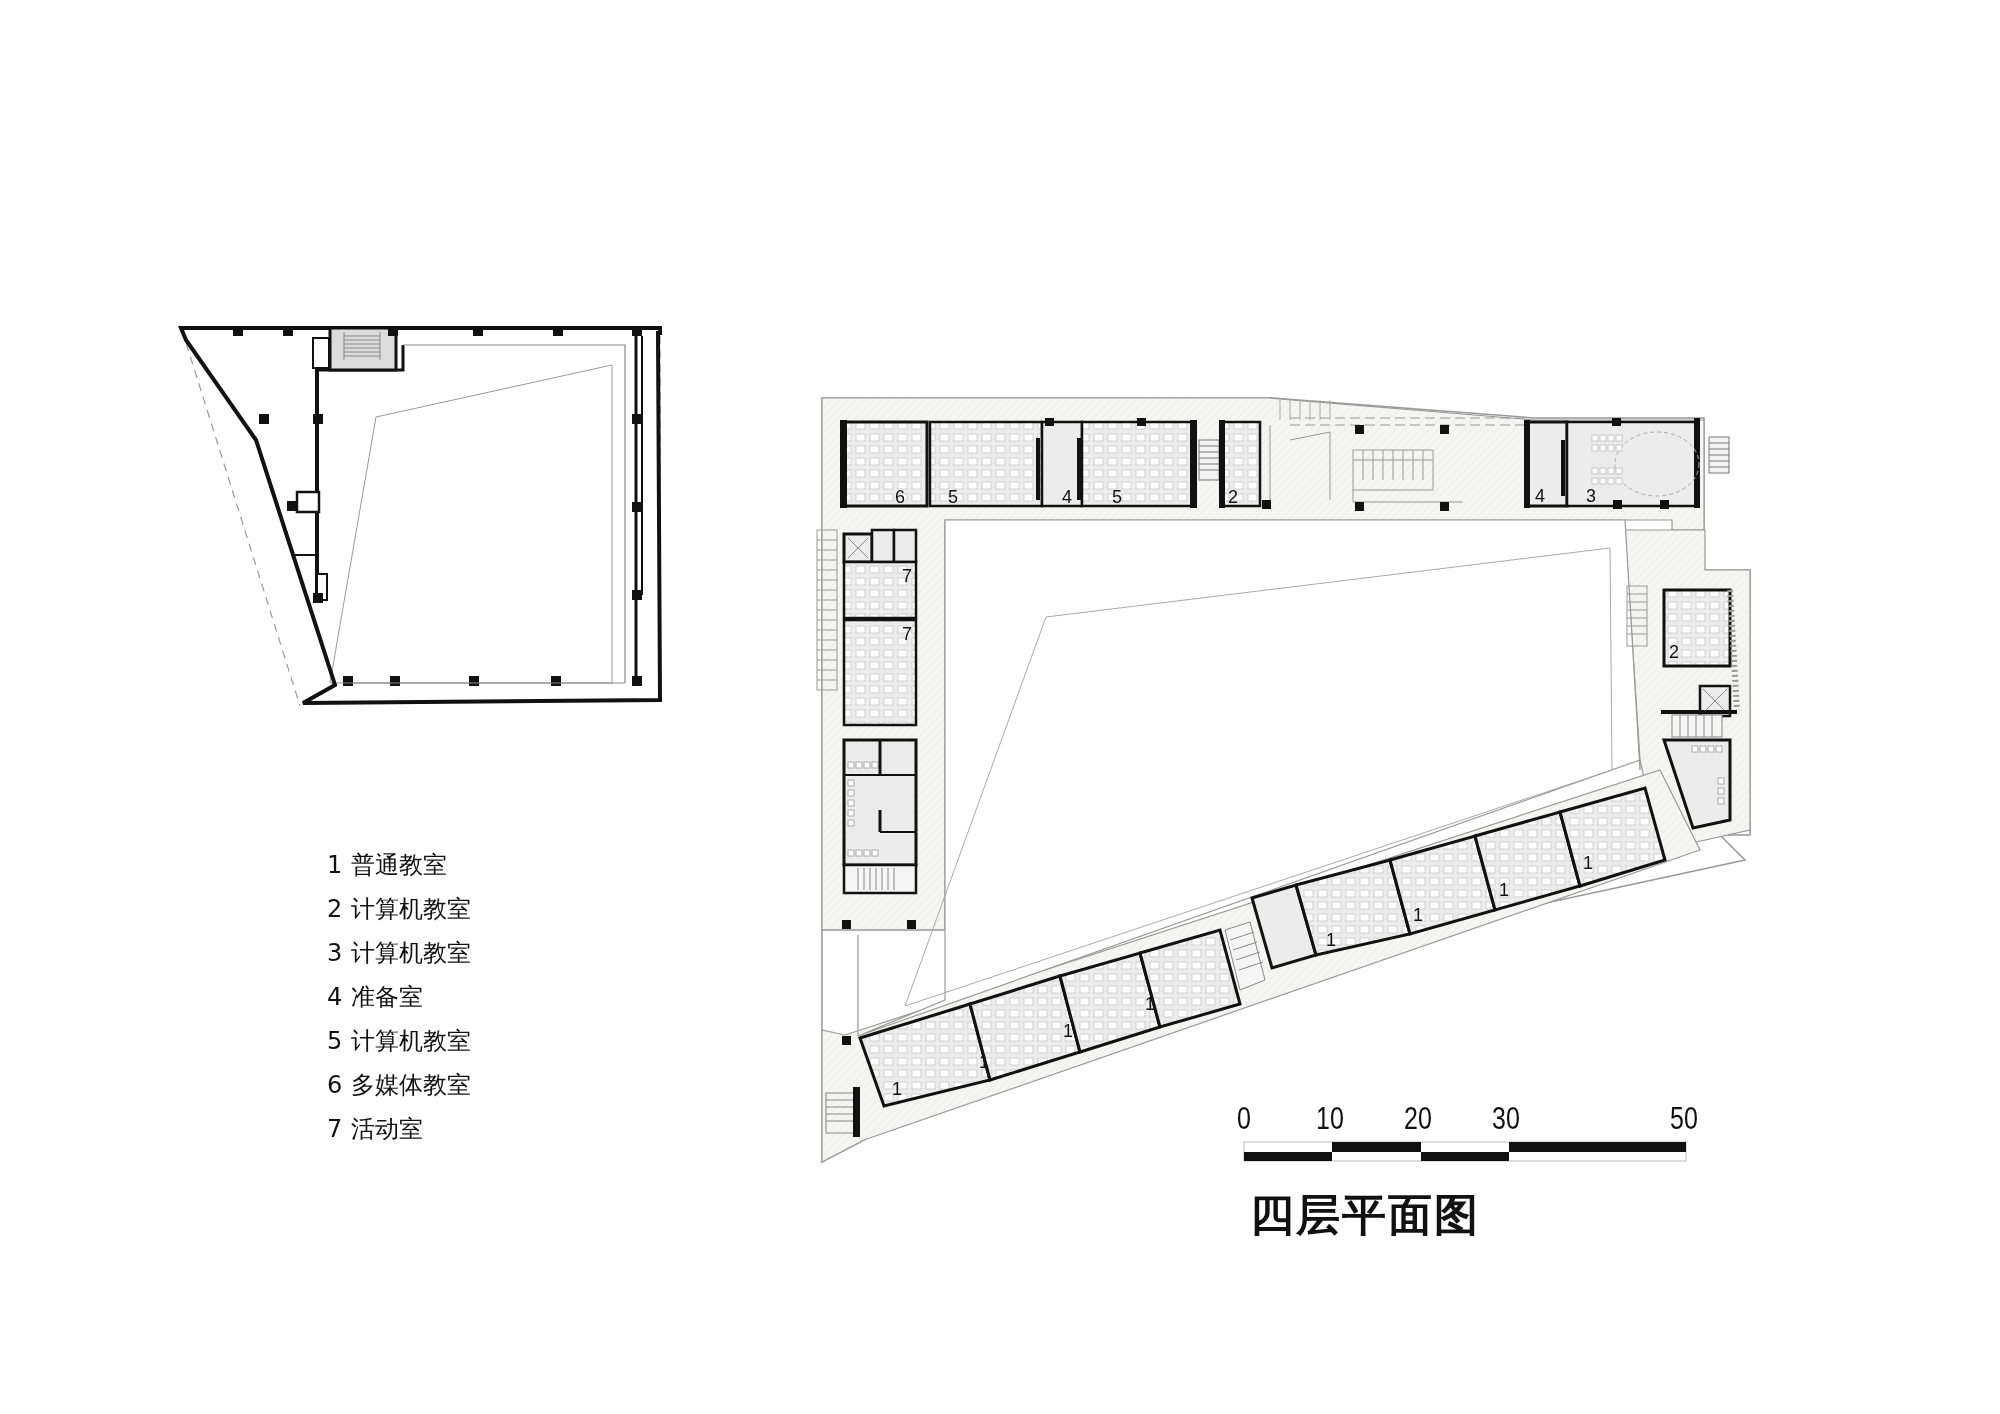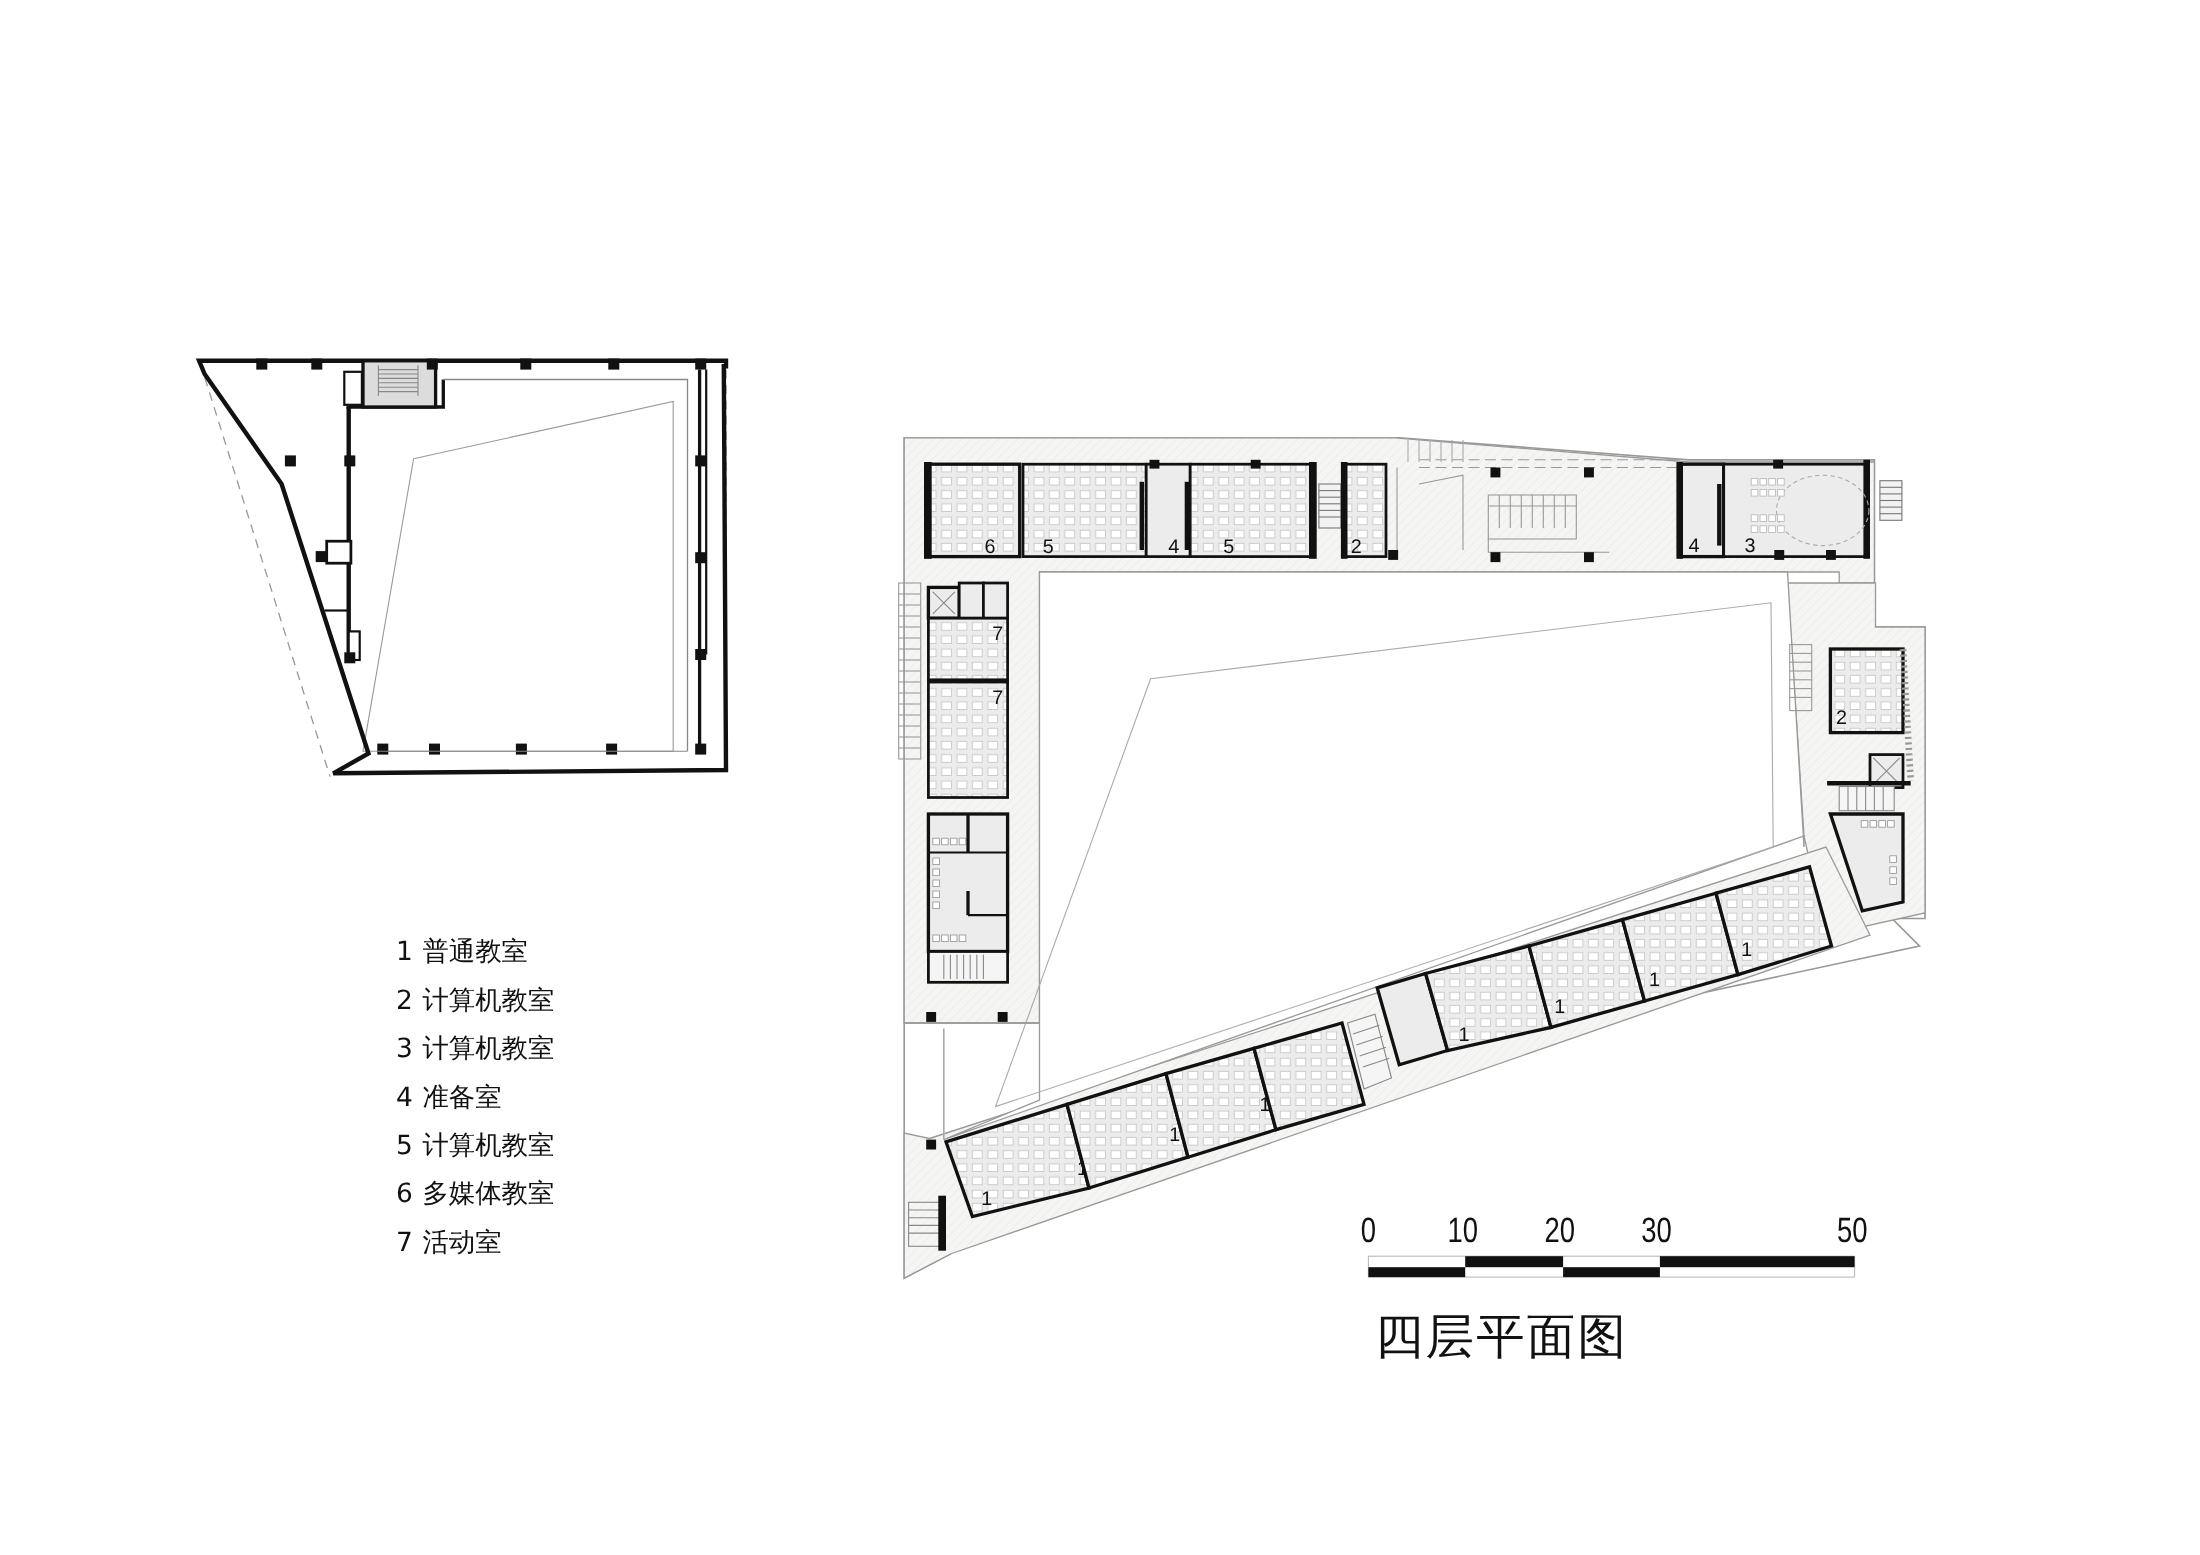--- a/index.html
+++ b/index.html
@@ -1,25 +1,25 @@
 <!DOCTYPE html>
 <html><head>
 <meta charset="utf-8">
 <style>
   html, body { margin: 0; padding: 0; background: #ffffff; }
   body { width: 2000px; height: 1414px; position: relative; overflow: hidden;
          font-family: "DejaVu Sans", "Liberation Sans", sans-serif; }
   #plan { position: absolute; left: 0; top: 0; width: 2000px; height: 1414px; }
-  .legend { position: absolute; left: 360px; top: 843px; }
+  .legend { position: absolute; left: 327px; top: 843px; }
   .legend-item { font-size: 24px; line-height: 44px; height: 44px; color: #111; white-space: nowrap; }
   .legend-item .num { display: inline-block; width: 18px; margin-right: 6px; }
   .scale-labels { position: absolute; left: 1230px; top: 1100px; width: 520px; height: 40px; }
   .scale-labels span { position: absolute; font-family: "Liberation Sans Narrow", "Liberation Sans", sans-serif;
          font-size: 32px; color: #111; transform: scaleX(0.78); transform-origin: left top; }
-  .title { position: absolute; left: 1250px; top: 1186px; font-size: 44px; font-weight: normal;
+  .title { position: absolute; left: 1250px; top: 1186px; font-size: 44px; font-weight: bold;
          letter-spacing: 2px; color: #111; }
   .room-num { font-family: "Liberation Sans", sans-serif; font-size: 18px; fill: #111; }
 </style>
 </head>
 <body>
 
 <svg id="plan" viewBox="0 0 2000 1414" xmlns="http://www.w3.org/2000/svg">
   <defs>
     <pattern id="hatch" width="6" height="6" patternUnits="userSpaceOnUse" patternTransform="rotate(45)">
       <rect width="6" height="6" fill="#f5f5f3"></rect>

